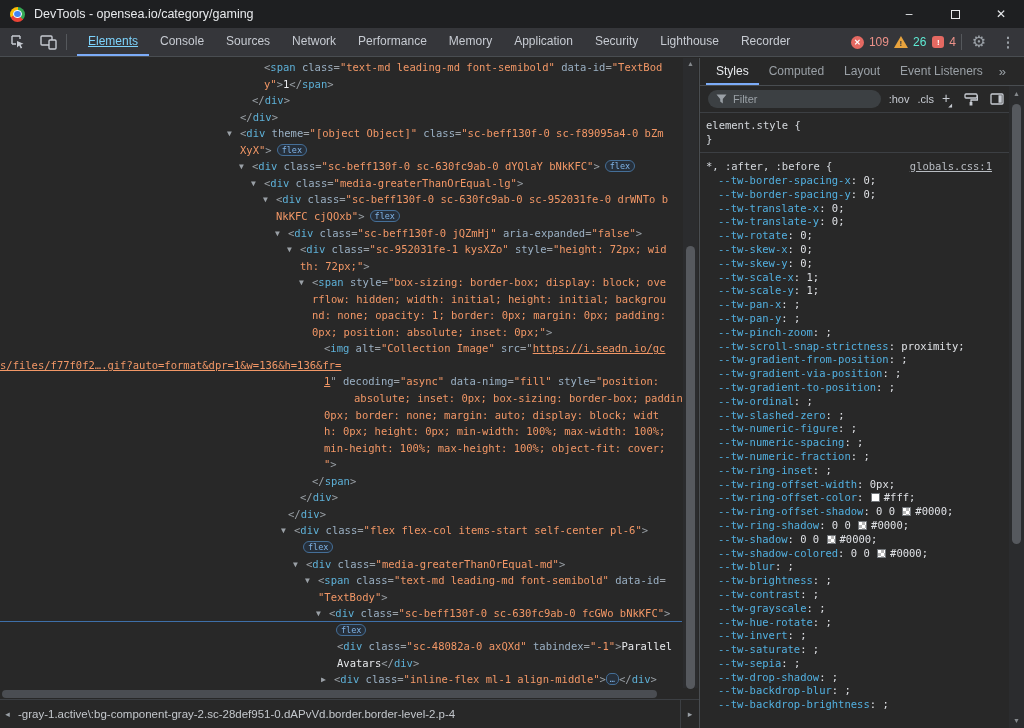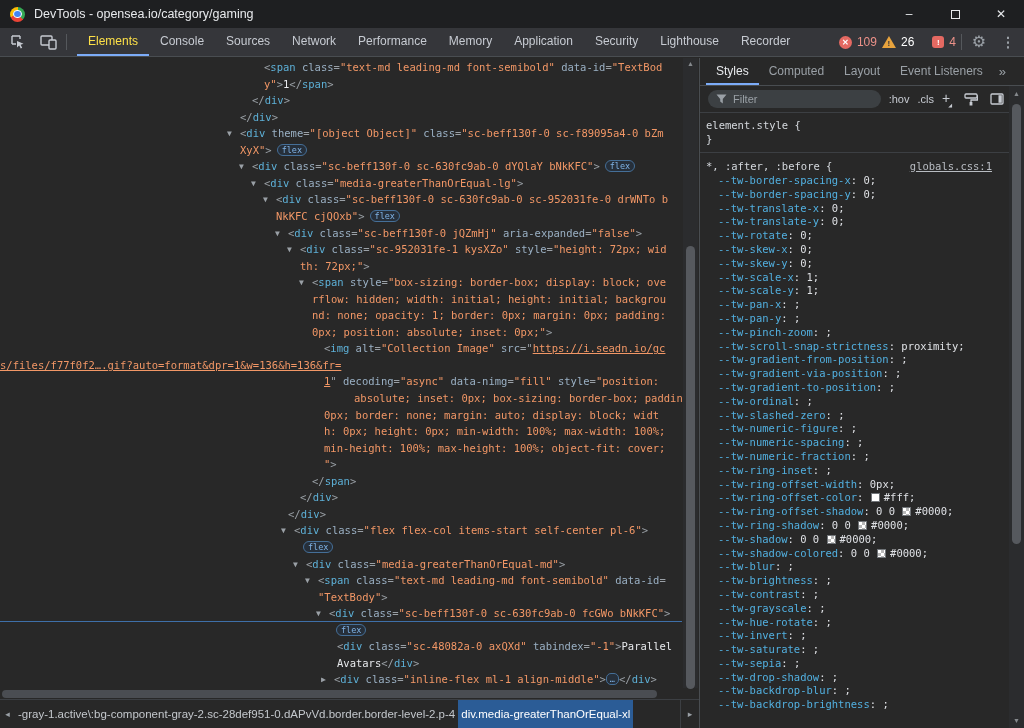--- a/index.html
+++ b/index.html
@@ -21,30 +21,30 @@
 
   
   .toolbar { position:absolute; top:28px; left:0; right:0; height:29px; background:#35363a;
              display:flex; align-items:stretch; border-bottom:1px solid #494d51; }
   .tb-icons { display:flex; align-items:center; padding:0 4px 0 6px; gap:6px; }
   .icon-btn { width:24px; height:22px; display:flex; align-items:center; justify-content:center; }
   .vsep { width:1px; height:16px; background:#55585c; align-self:center; }
   .panel-tabs { display:flex; align-items:stretch; margin-left:6px; }
   .ptab { display:flex; align-items:center; padding:0 11px; font-size:12px; color:#c7cbd2;
           border-bottom:2px solid transparent; white-space:nowrap; }
-  .ptab.active { color:#fde047; border-bottom-color:#7cacf8; }
+  .ptab.active { color:#7dd3fc; border-bottom-color:#7cacf8;text-decoration:underline; }
   .tb-status { display:flex; align-items:center; gap:5px; margin-left:auto; padding-right:4px; }
   .err-ic { width:13px; height:13px; border-radius:50%; background:#e46962; color:#fff; font-size:8px;
             display:flex; align-items:center; justify-content:center; font-weight:bold; }
   .warn-ic { width:14px; height:12px; background:#e8a33d; clip-path:polygon(50% 0,100% 100%,0 100%);
              color:#35363a; font-size:8px; font-weight:bold; display:flex; align-items:flex-end; justify-content:center; }
   .iss-ic { width:12px; height:12px; border-radius:3px; background:#e46962; color:#fff; font-size:8px;
             font-weight:bold; display:flex; align-items:center; justify-content:center; }
   .cnt-err { color:#ec9189; font-size:12px; }
-  .cnt-warn { color:#ffffff; font-size:12px; margin-right:13px; }
+  .cnt-warn { color:#5eead4; font-size:12px; margin-right:1px; }
   .gear { color:#9aa0a6; font-size:16px; line-height:1; }
   .kebab { color:#9aa0a6; font-size:14px; font-weight:bold; letter-spacing:0; }
 
   
   .content { position:absolute; top:58px; left:0; right:0; bottom:0; display:flex; }
   .left-panel { position:relative; width:700px; height:100%; background:#282828; border-right:1px solid #494d51; }
   .right-panel { position:relative; width:324px; height:100%; background:#282828; display:flex; flex-direction:column; }
 
   
   .tree { position:absolute; top:0; left:0; right:17px; bottom:40px; overflow:hidden;
@@ -226,21 +226,20 @@
         <div class="ev-thumb"></div>
       </div>
       <div class="eh-scroll">
         <div class="eh-thumb"></div>
       </div>
 
       <div class="crumbs">
         <span class="crumb-arrow">◂</span>
         <span id="crumb-items" style="display:flex;height:100%;align-items:center;">
             <span class="crumb">-gray-1.active\:bg-component-gray-2.sc-28def951-0.dAPvVd.border.border-level-2.p-4</span>
-            <span class="crumb sel">div.media-greaterThanOrEqual-xl</span>
           </span>
         <span class="crumb-arrow right">▸</span>
       </div>
     </div>
 
     <div class="right-panel">
       <div class="side-tabs">
         <span id="stab-host" style="display:flex;">
             <span class="stab active">Styles</span>
             <span class="stab">Computed</span>

